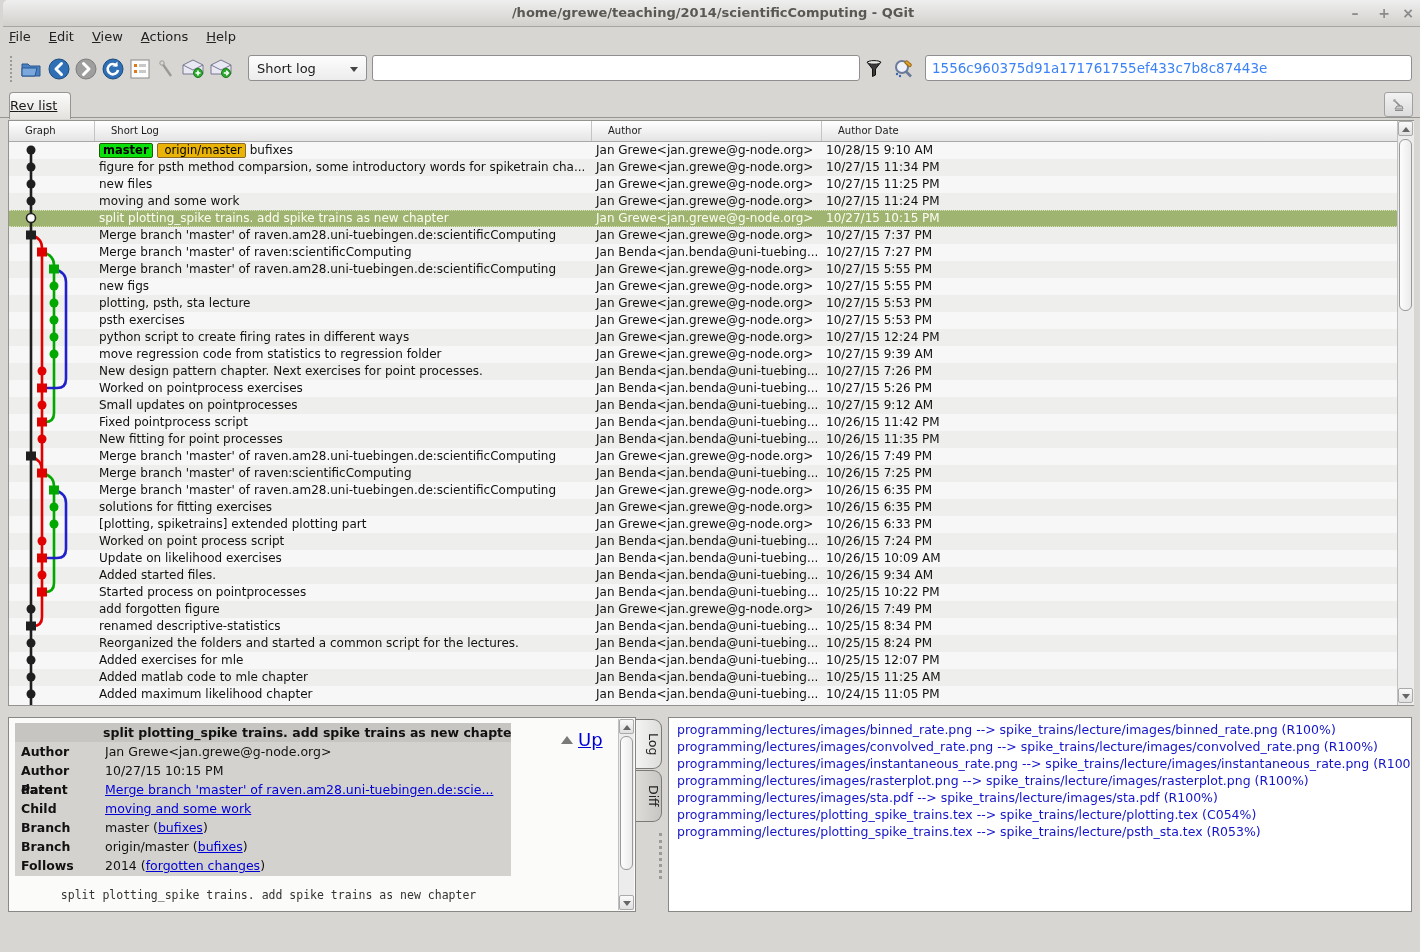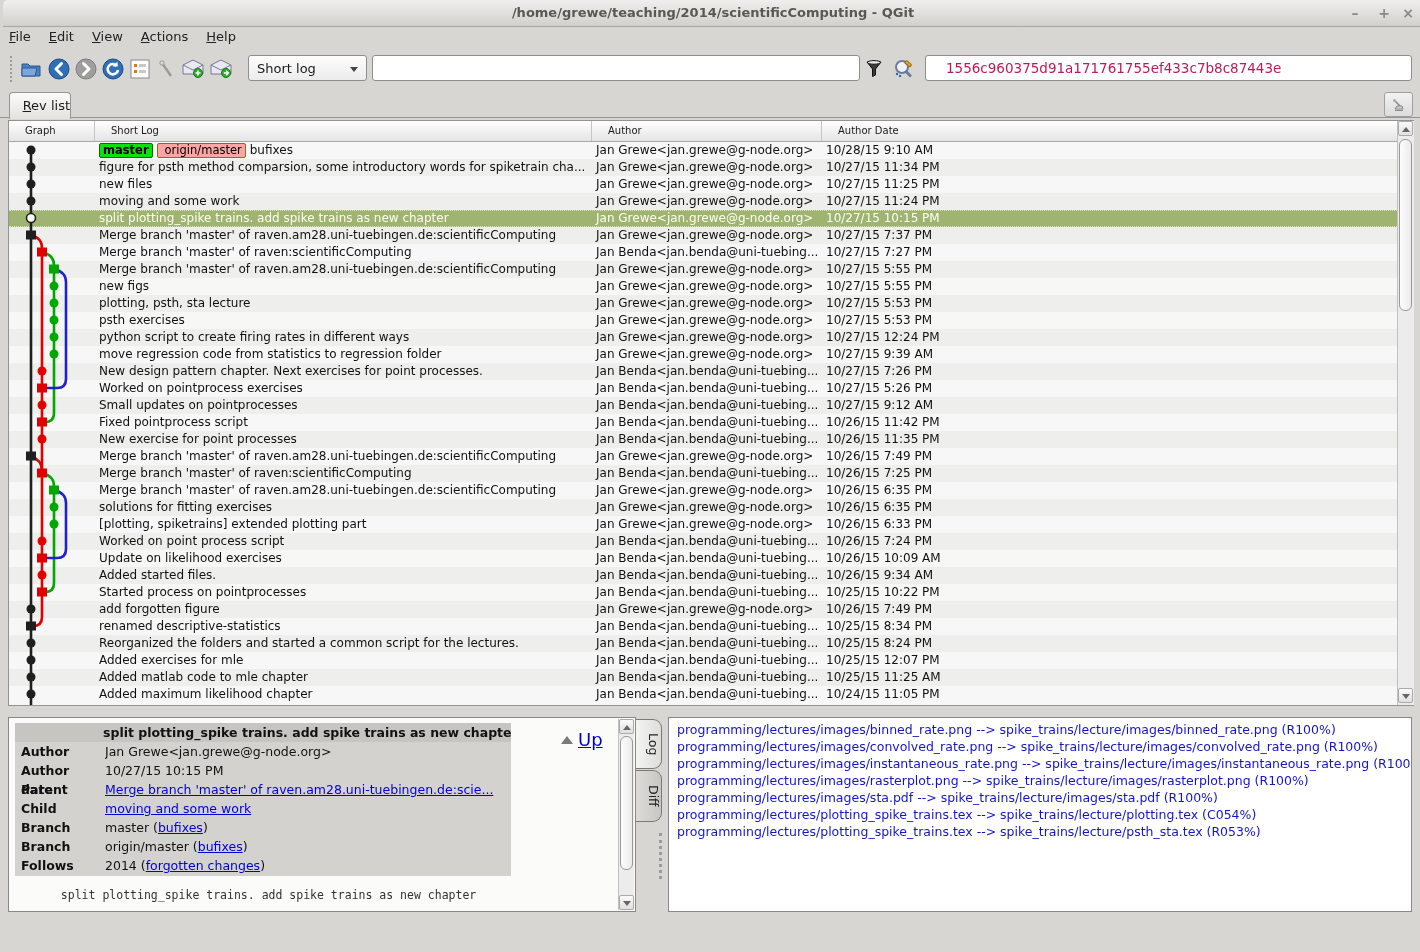--- a/index.html
+++ b/index.html
@@ -20,24 +20,24 @@
   
   #toolbar{left:0;top:50px;width:1420px;height:38px;}
   #tb-grip{left:10px;top:56px;width:4px;height:26px;border-left:2px dotted #9a9a9a;}
   .tbtn{top:54px;width:27px;height:29px;display:flex;align-items:center;justify-content:center;}
   .combo{left:248px;top:55px;width:119px;height:26px;background:linear-gradient(#fdfdfd,#ececec);
     border:1px solid #8f8f8f;border-radius:3px;font-size:13px;color:#1a1a1a;
     display:flex;align-items:center;padding-left:8px;box-sizing:border-box;}
   .combo .arrow{position:absolute;right:8px;top:11px;width:0;height:0;
     border-left:4px solid transparent;border-right:4px solid transparent;border-top:5px solid #444;}
   .tfield{top:55px;height:26px;background:#fff;border:1px solid #8f8f8f;border-radius:3px;
-    font-family:"DejaVu Sans",sans-serif;font-size:13.5px;color:#be185d;padding:0 20px;box-sizing:border-box;}
+    font-family:"DejaVu Sans",sans-serif;font-size:13.5px;color:#3b82f6;padding:0 6px;box-sizing:border-box;}
   #revlist-tab{left:9px;top:92px;width:60px;height:26px;background:linear-gradient(#fbfbfb,#e4e2de);
     border:1px solid #979591;border-bottom:none;border-radius:4px 4px 0 0;
-    text-align:right;line-height:26px;font-size:13px;color:#1a1a1a;}
+    text-align:left;line-height:26px;font-size:13px;color:#1a1a1a;text-decoration:underline;}
   #revlist-tab u{text-decoration:underline;}
   #tab-line{left:0;top:117px;width:1420px;height:1px;background:#979591;}
   #corner-btn{left:1384px;top:92px;width:27px;height:23px;background:linear-gradient(#f2f2f2,#dcdcdc);
     border:1px solid #a0a0a0;border-radius:3px;display:flex;align-items:center;justify-content:center;}
   
   #table-frame{left:8px;top:120px;width:1406px;height:586px;background:#f7f7f7;
     border:1px solid #95938f;box-sizing:border-box;}
   #thead{display:flex;height:20px;background:linear-gradient(#ffffff,#e4e4e4);
     border-bottom:1px solid #a8a8a8;}
   .hcell{font-size:10px;color:#1a1a1a;line-height:19px;padding-left:16px;
@@ -49,21 +49,21 @@
   #rows{position:relative;width:1388px;height:563px;overflow:hidden;}
   .trow{display:flex;height:17px;line-height:17px;font-size:12px;color:#111;
     background:#f7f7f7;white-space:nowrap;}
   .trow.alt{background:#eeeeec;}
   .trow.selected{background:#a0b472;color:#fdfdf2;border-top:1px dotted #d7e2b8;
     border-bottom:1px dotted #d7e2b8;height:15px;line-height:15px;}
   .trow .cell{overflow:hidden;white-space:nowrap;box-sizing:border-box;padding-left:4px;}
   .badge{display:inline-block;border-radius:2px;padding:0 3px;margin-right:4px;
     font-size:11.5px;line-height:13px;border:1px solid;}
   .badge.green{background:#0ae00a;border-color:#1d5c00;font-weight:bold;color:#000;}
-  .badge.tan{background:#fca5a5;border-color:#8a6a26;color:#000;padding-left:7px;}
+  .badge.tan{background:#eab308;border-color:#8a6a26;color:#000;padding-left:7px;}
   #graph-svg{position:absolute;left:0;top:0;pointer-events:none;}
   
   .sb{background:#ececec;border-left:1px solid #c0c0c0;}
   .sb .sbarrow{position:absolute;left:0;width:15px;height:15px;background:linear-gradient(#fafafa,#e0e0e0);
     border:1px solid #aaa;border-radius:2px;box-sizing:border-box;}
   .tri-up{position:absolute;left:3px;top:5px;width:0;height:0;border-left:4px solid transparent;
     border-right:4px solid transparent;border-bottom:5px solid #666;}
   .tri-down{position:absolute;left:3px;top:5px;width:0;height:0;border-left:4px solid transparent;
     border-right:4px solid transparent;border-top:5px solid #666;}
   .sbthumb{position:absolute;left:1px;width:13px;background:linear-gradient(90deg,#fdfdfd,#ebebeb);
@@ -307,21 +307,21 @@
         <div class="cell c-date">10/27/15 9:12 AM</div>
       </div>
       <div class="trow">
         <div class="cell c-graph"></div>
         <div class="cell c-log">Fixed pointprocess script</div>
         <div class="cell c-author">Jan Benda&lt;jan.benda@uni-tuebing...</div>
         <div class="cell c-date">10/26/15 11:42 PM</div>
       </div>
       <div class="trow alt">
         <div class="cell c-graph"></div>
-        <div class="cell c-log">New exercise for point processes</div>
+        <div class="cell c-log">New fitting for point processes</div>
         <div class="cell c-author">Jan Benda&lt;jan.benda@uni-tuebing...</div>
         <div class="cell c-date">10/26/15 11:35 PM</div>
       </div>
       <div class="trow">
         <div class="cell c-graph"></div>
         <div class="cell c-log">Merge branch 'master' of raven.am28.uni-tuebingen.de:scientificComputing</div>
         <div class="cell c-author">Jan Grewe&lt;jan.grewe@g-node.org&gt;</div>
         <div class="cell c-date">10/26/15 7:49 PM</div>
       </div>
       <div class="trow alt">

